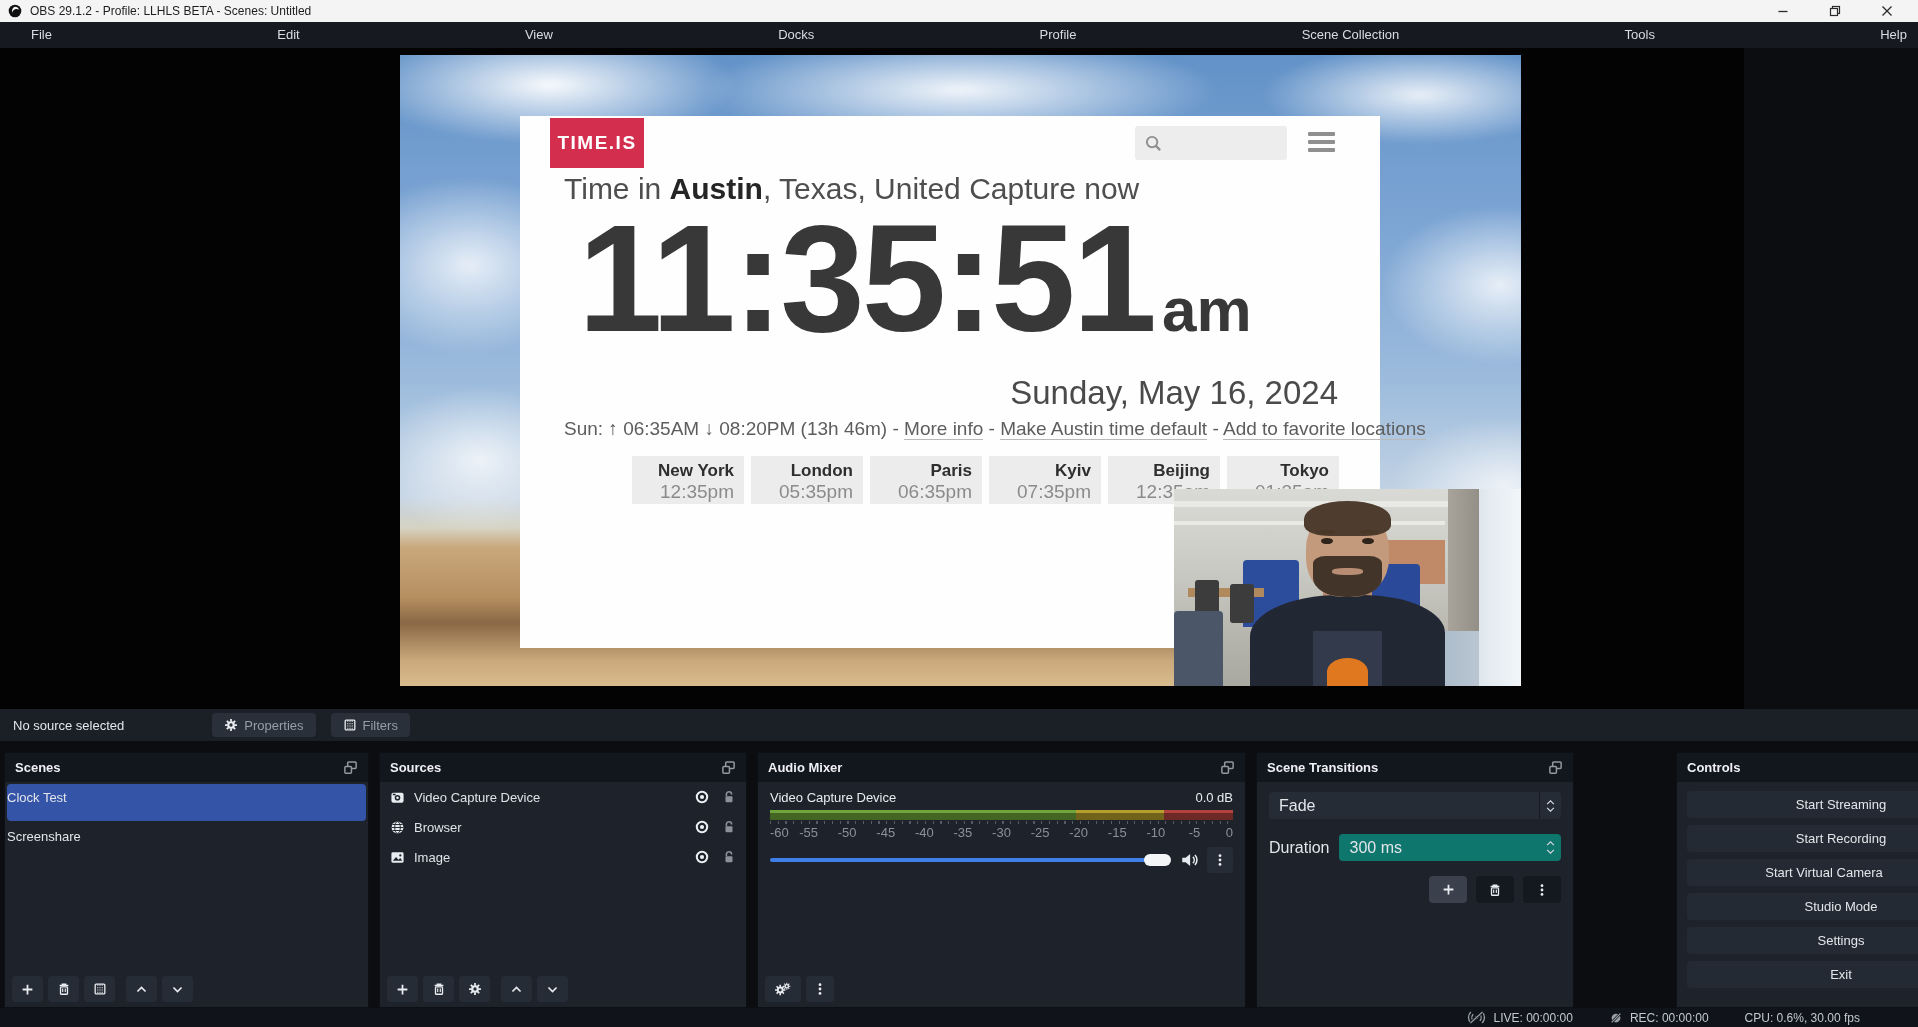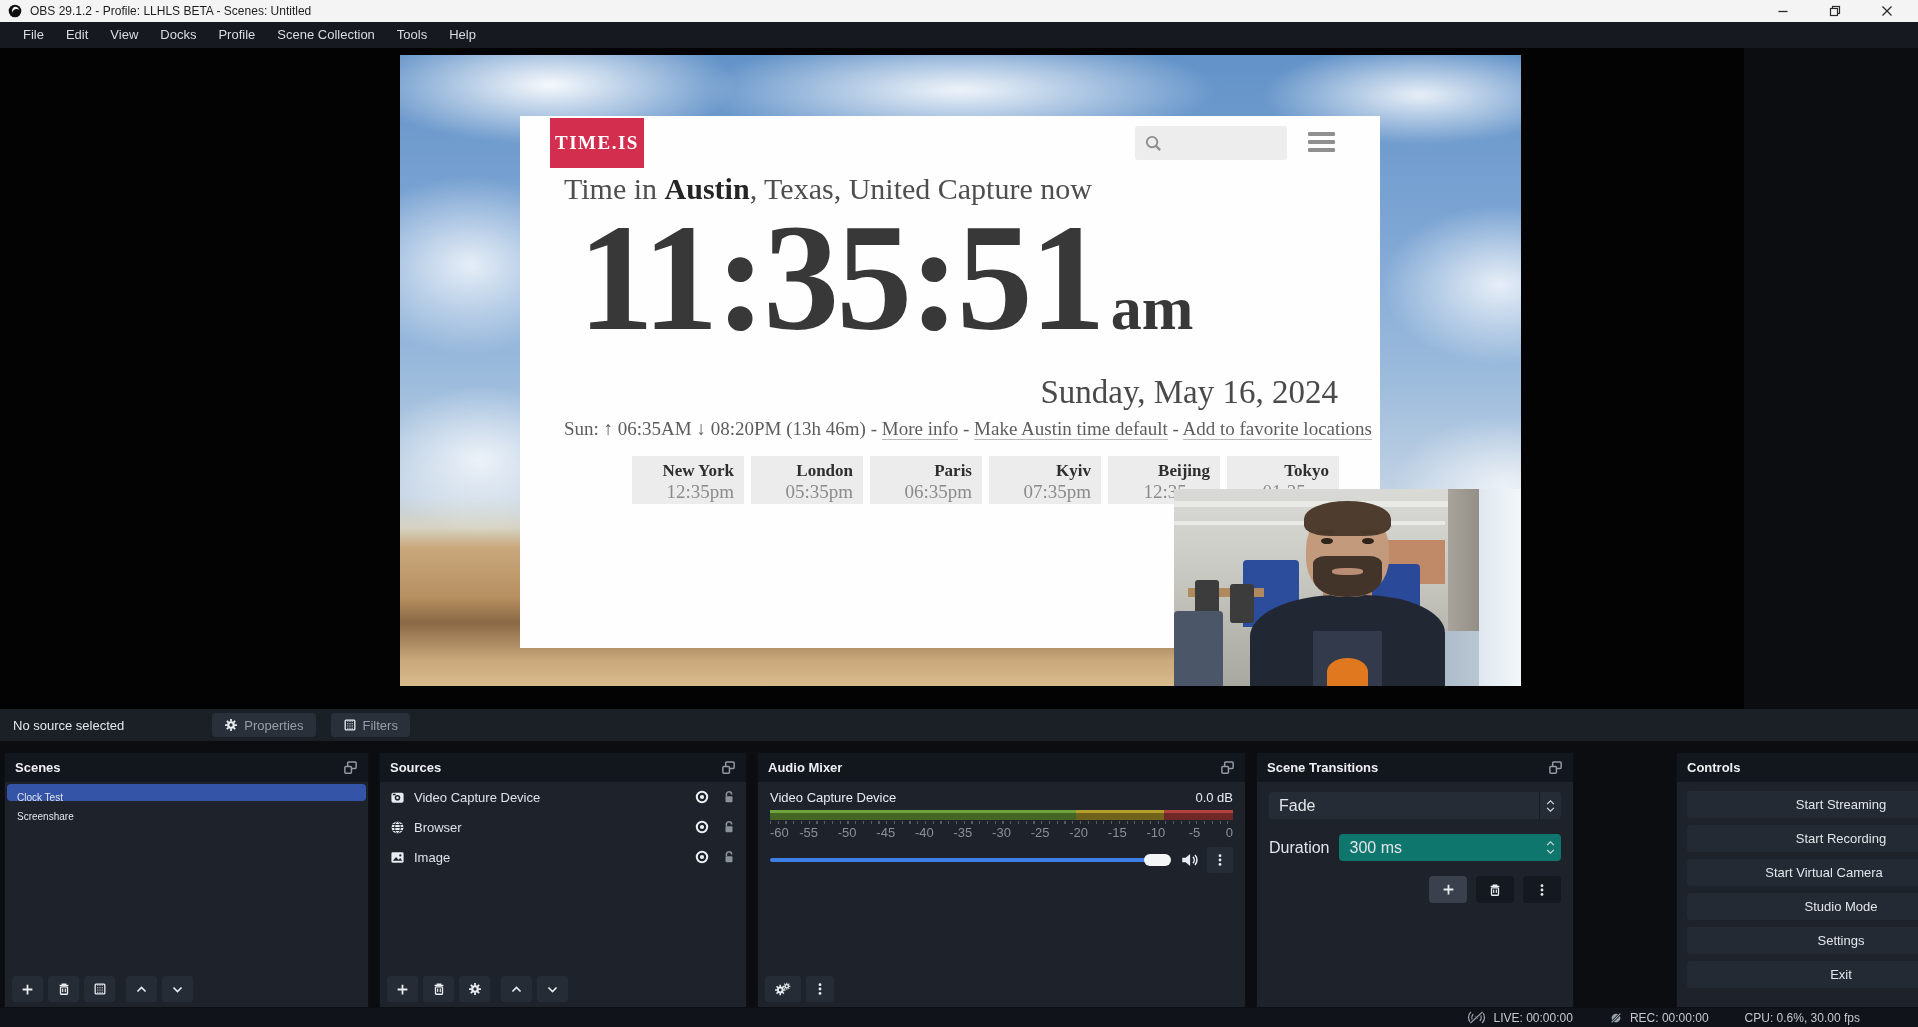--- a/index.html
+++ b/index.html
@@ -8,25 +8,25 @@
   .app { position:relative; width:1918px; height:1027px; background:#0b0d11; }
 
   
   .titlebar { height:22px; background:#f4f4f4; display:flex; align-items:center; padding:0 8px; }
   .obs-logo { width:14px; height:14px; margin-right:8px; }
   .title-text { font-size:12px; color:#1d1d1d; }
   .win-controls { margin-left:auto; display:flex; gap:38px; padding-right:16px; }
   .win-btn { width:14px; height:14px; display:flex; align-items:center; justify-content:center; color:#2a2a2a; font-size:13px; line-height:1; }
 
   
-  .menubar { height:26px; background:#16191f; display:flex; align-items:center; padding-left:12px; }
+  .menubar { height:26px; background:#16191f; display:flex; align-items:center; padding-left:20px;justify-content:space-between; }
   .menu-item { padding:0 11px; font-size:13px; color:#d9dce1; line-height:26px; cursor:default; }
 
   
-  .preview { position:absolute; top:48px; left:0; width:1744px; height:661px; background:#030303;font-family:Liberation Serif, serif; }
+  .preview { position:absolute; top:48px; left:0; width:1744px; height:661px; background:#030303; }
   .canvas { position:absolute; left:400px; top:7px; width:1121px; height:631px; overflow:hidden;
             background:linear-gradient(180deg,#6292c8 0%,#7ea6d4 28%,#9dbcdd 52%,#c3d3e4 70%,#d6d3c2 75%,#c9a87c 78%,#b68f60 86%,#8a6845 90%,#caa97c 96%,#d8bb8d 100%); }
   .cloud { position:absolute; border-radius:50%; filter:blur(2px); }
   .c1{left:-40px;top:-30px;width:380px;height:120px;background:radial-gradient(ellipse at center,rgba(255,255,255,.95),rgba(255,255,255,0) 70%);}
   .c2{left:300px;top:-20px;width:520px;height:110px;background:radial-gradient(ellipse at center,rgba(255,255,255,.9),rgba(255,255,255,0) 70%);}
   .c3{left:860px;top:-10px;width:320px;height:100px;background:radial-gradient(ellipse at center,rgba(255,255,255,.85),rgba(255,255,255,0) 70%);}
   .c4{left:-60px;top:120px;width:260px;height:180px;background:radial-gradient(ellipse at center,rgba(255,255,255,.8),rgba(255,255,255,0) 70%);}
   .c5{left:-30px;top:330px;width:220px;height:150px;background:radial-gradient(ellipse at center,rgba(255,255,255,.75),rgba(255,255,255,0) 70%);}
   .c6{left:980px;top:150px;width:240px;height:160px;background:radial-gradient(ellipse at center,rgba(255,255,255,.8),rgba(255,255,255,0) 70%);}
   .c7{left:990px;top:360px;width:230px;height:140px;background:radial-gradient(ellipse at center,rgba(255,255,255,.7),rgba(255,255,255,0) 70%);}
@@ -90,21 +90,21 @@
   .panel { position:absolute; top:0; height:256px; background:#1e232b; border:1px solid #0c0f14; }
   .panel-header { height:29px; background:#12161d; display:flex; align-items:center; padding:0 10px;
                   font-size:13px; font-weight:bold; color:#eef0f3; }
   .popout { margin-left:auto; opacity:.85; }
   .p-scenes { left:4px; width:365px; }
   .p-sources { left:379px; width:368px; }
   .p-mixer { left:757px; width:489px; }
   .p-trans { left:1256px; width:318px; }
   .p-controls { left:1676px; width:330px; }
 
-  .scene-item { margin:2px 2px 0 2px; height:17px; line-height:27px; padding-left:10px; font-size:10px;
+  .scene-item { margin:2px 2px 0 2px; height:37px; line-height:27px; font-size:13px;
                 color:#e2e5ea; border-radius:4px; }
   .scene-item.selected { background:#3454a8; }
 
   .source-row { height:30px; display:flex; align-items:center; padding:0 10px; gap:9px; font-size:13px; color:#dfe3e8; }
   .source-row:first-child { margin-top:3px; }
   .row-right { margin-left:auto; display:flex; gap:12px; align-items:center; }
 
   .panel-toolbar { position:absolute; bottom:0; left:0; right:0; height:36px; display:flex; align-items:center;
                    padding:0 7px; gap:5px; }
   .tbtn { width:31px; height:26px; background:#262c36; border-radius:4px; display:flex; align-items:center; justify-content:center; }

